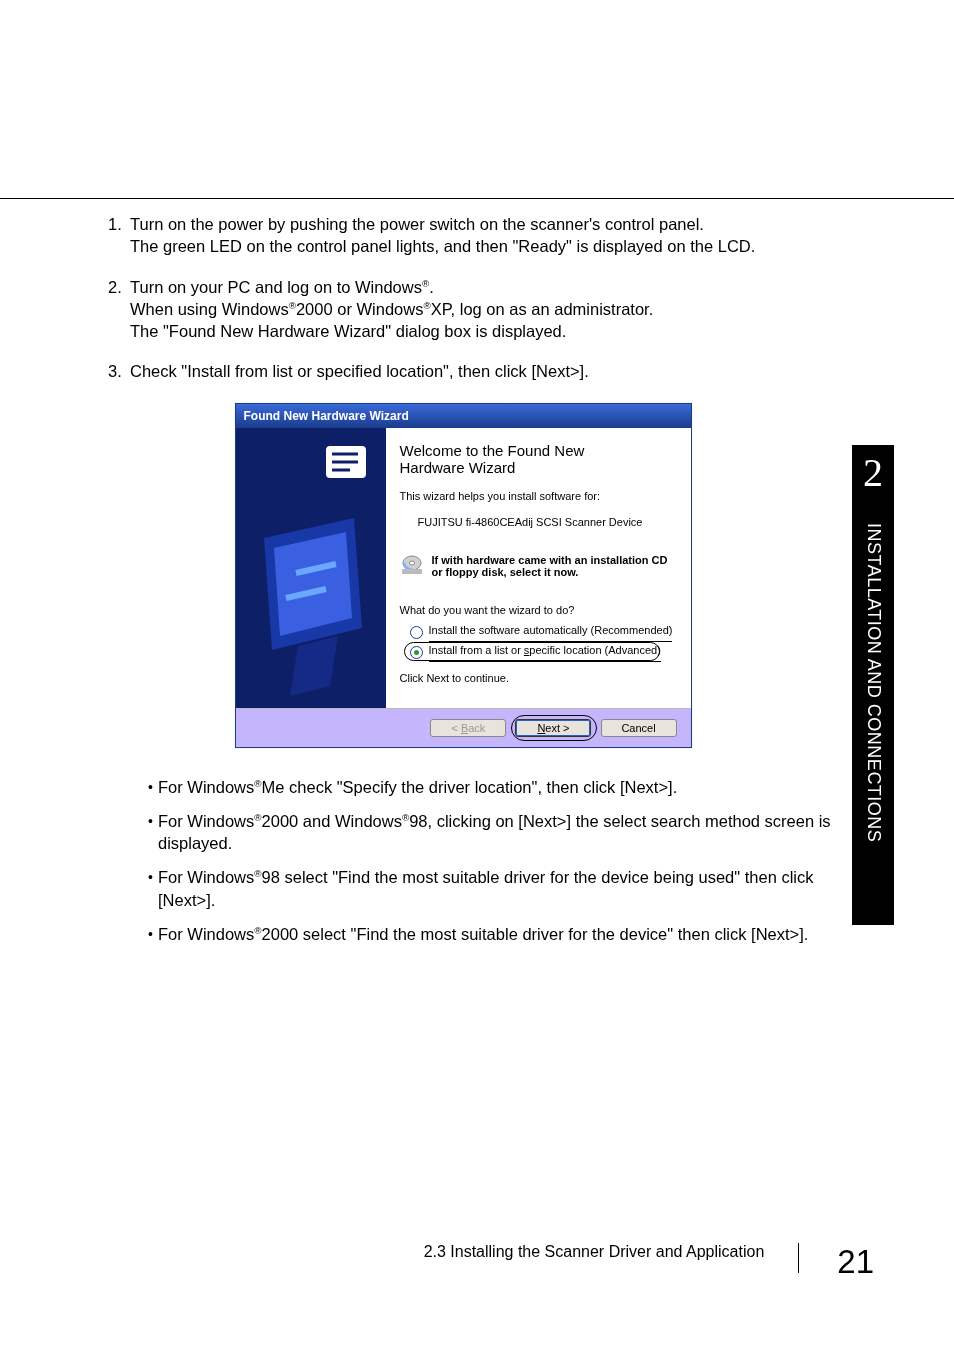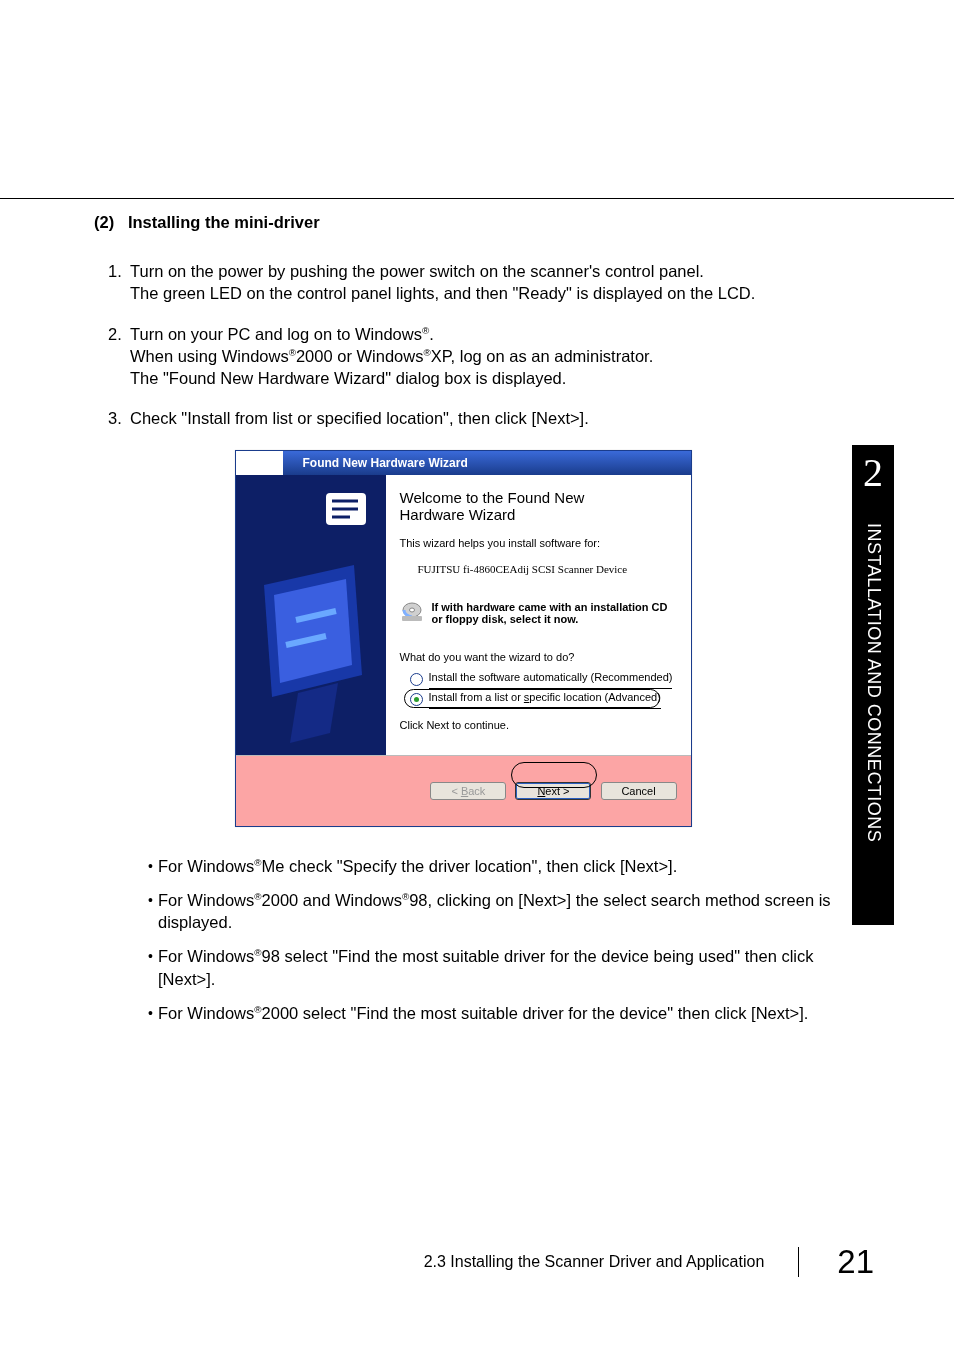--- a/index.html
+++ b/index.html
@@ -91,21 +91,20 @@
     padding-top: 24px;
   }
 
   
   .footer {
     position: absolute;
     bottom: 70px;
     right: 80px;
     font-size: 16px;
     display: flex;
-    align-items: center;
     gap: 24px;
   }
   .footer .ft-title { padding-right: 10px; }
   .footer .sep { width:1px; height:30px; background:#000; margin-right:14px; }
   .footer .pg { font-size: 33px; }
 
   
   .dialog {
     width: 455px;
     margin: 20px auto 0 auto;
@@ -113,22 +112,21 @@
     box-shadow: 0 0 1px rgba(0,0,0,.2);
     font-family: Tahoma, Arial, sans-serif;
     font-size: 11px;
     color: #000;
   }
   .dlg-title {
     background: linear-gradient(#3a6ad9, #1a3c8c);
     color: #fff;
     font-weight: bold;
     font-size: 12px;
-    padding: 5px 20px;
-    margin-left: 47px;
+    padding: 5px 8px;
   }
   .dlg-body {
     display: flex;
     background: #fff;
   }
   .dlg-left {
     width: 150px;
     height: 280px;
     background: #0d1f66;
     position: relative;
@@ -139,21 +137,21 @@
     flex: 1 1 auto;
     padding: 14px 16px 8px 14px;
     position: relative;
   }
   .dlg-welcome {
     font-family: Tahoma, Arial, sans-serif;
     font-size: 15px;
     margin-bottom: 14px;
   }
   .dlg-sub { font-size: 11px; margin-bottom:14px; }
-  .dlg-dev { font-size: 11px; margin-left:18px; margin-bottom:26px;font-family:Liberation Serif, serif; }
+  .dlg-dev { font-size: 11px; margin-left:18px; margin-bottom:26px; }
   .dlg-cd {
     display:flex; align-items:flex-start; font-weight:bold; font-size:11px;
     margin-bottom:26px;
   }
   .dlg-cd .cd-ico { flex:0 0 26px; margin-right:6px; }
   .dlg-q { font-size:11px; margin-bottom:8px; }
   .dlg-radio { display:flex; align-items:center; margin-left:10px; font-size:11px; margin-bottom:2px;}
   .dlg-radio .rb {
     width:11px; height:11px; border:1px solid #1a3c8c; border-radius:50%;
     margin-right:6px; display:inline-flex; align-items:center; justify-content:center;
@@ -164,23 +162,23 @@
   }
   .dlg-radio .rl { border-bottom:1px solid #000; padding-bottom:5px; }
   .dlg-radio .und { text-decoration: underline; }
   .radio-circle {
     position:absolute;
     border:1.5px solid #000; border-radius:14px;
     height:17px;
   }
   .dlg-cont { font-size:11px; margin-top:10px; }
   .dlg-btns {
-    background:#fca5a5;
+    background:#c4b5fd;
     border-top:1px solid #bbb;
-    padding:26px 14px;
+    padding:10px 14px;
     text-align:right;
   }
   .dlg-btn {
     display:inline-block;
     width:74px;
     text-align:center;
     font-size:11px;
     padding:2px 0;
     background:#e8e4dc;
     border:1px solid #888; border-radius:3px;
@@ -194,25 +192,20 @@
     height:24px; width:84px;
   }
 </style>
 </head>
 <body>
 
 <div class="page">
   <div class="rule"></div>
 
   <div class="content">
-    <div class="section-hdr">
-      <span>(2)</span>
-      &nbsp;
-      <span>Installing the mini-driver</span>
-    </div>
 
     <div class="steps">
       <div class="step">
         <div class="step-num">1.</div>
         <div class="step-body">
           <span>Turn on the power by pushing the power switch on the scanner's control panel.</span><br>
           <span>The green LED on the control panel lights, and then "Ready" is displayed on the LCD.</span>
         </div>
       </div>
       <div class="step">

